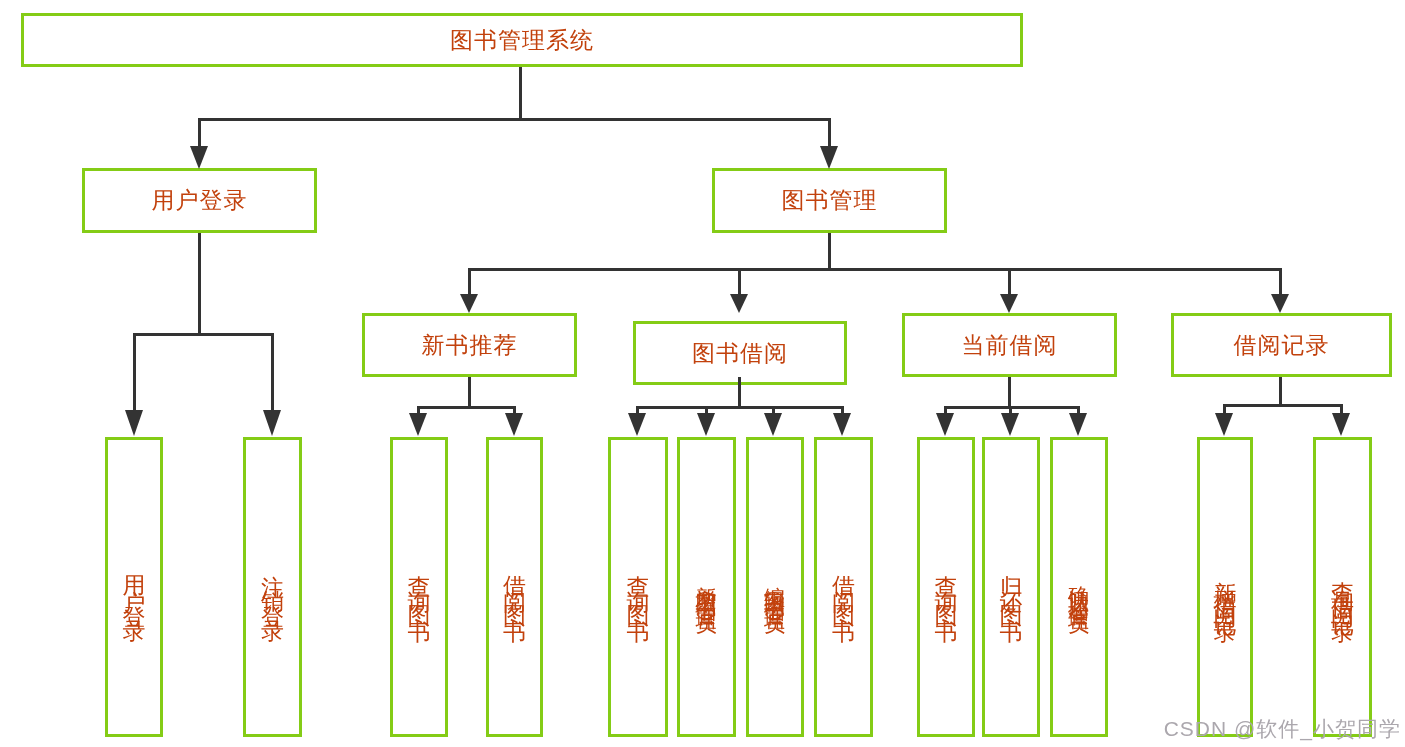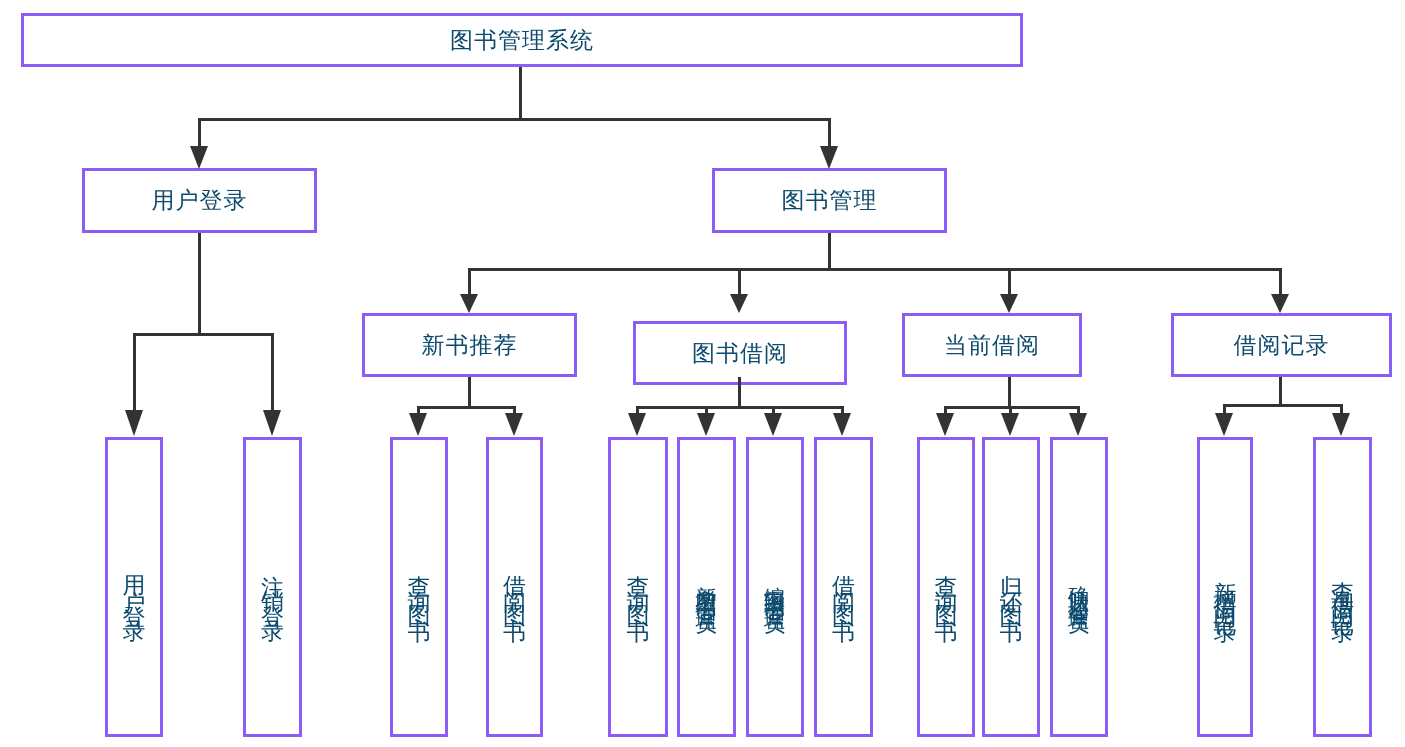--- a/index.html
+++ b/index.html
@@ -7,26 +7,26 @@
     position: relative;
     width: 1405px;
     height: 747px;
     background: #ffffff;
     overflow: hidden;
     font-family: "Liberation Sans", "DejaVu Sans", sans-serif;
   }
   .box {
     position: absolute;
     box-sizing: border-box;
-    border: 3px solid #8b5cf6;
+    border: 3px solid #84cc16;
     background: #ffffff;
     display: flex;
     align-items: center;
     justify-content: center;
-    color: #0c4a6e;
+    color: #c2410c;
   }
   .hbox { font-size: 23px; letter-spacing: 1px; white-space: nowrap; }
   .vbox {
     writing-mode: vertical-rl;
     text-orientation: mixed;
     font-size: 23px;
     line-height: 1;
     white-space: nowrap;
   }
   .sp-lg { letter-spacing: 15px; }
@@ -57,41 +57,42 @@
 
 <div id="stage">
 
   <div class="box hbox" style="left:21px; top:13px; width:1002px; height:54px;">图书管理系统</div>
 
   <div class="box hbox" style="left:82px; top:168px; width:235px; height:65px;">用户登录</div>
   <div class="box hbox" style="left:362px; top:313px; width:215px; height:64px;">新书推荐</div>
 
   <div class="box hbox" style="left:712px; top:168px; width:235px; height:65px;">图书管理</div>
   <div class="box hbox" style="left:633px; top:313px; width:214px; height:64px;margin-top:8px;">图书借阅</div>
-  <div class="box hbox" style="left:902px; top:313px; width:180px; height:64px;">当前借阅</div>
+  <div class="box hbox" style="left:902px; top:313px; width:215px; height:64px;">当前借阅</div>
   <div class="box hbox" style="left:1171px; top:313px; width:221px; height:64px;">借阅记录</div>
 
   <div class="box vbox sp-lg" style="left:105px; top:437px; width:58px; height:300px;">用户登录</div>
   <div class="box vbox sp-lg" style="left:243px; top:437px; width:59px; height:300px;">注销登录</div>
 
   <div class="box vbox sp-lg" style="left:390px; top:437px; width:58px; height:300px;">查询图书</div>
   <div class="box vbox sp-lg" style="left:486px; top:437px; width:57px; height:300px;">借阅图书</div>
 
   <div class="box vbox sp-lg" style="left:608px; top:437px; width:60px; height:300px;">查询图书</div>
   <div class="box vbox sp-sm" style="left:677px; top:437px; width:59px; height:300px;">新增图书（管理员）</div>
   <div class="box vbox sp-sm" style="left:746px; top:437px; width:58px; height:300px;">编辑图书（管理员）</div>
   <div class="box vbox sp-lg" style="left:814px; top:437px; width:59px; height:300px;">借阅图书</div>
 
   <div class="box vbox sp-lg" style="left:917px; top:437px; width:58px; height:300px;">查询图书</div>
   <div class="box vbox sp-lg" style="left:982px; top:437px; width:58px; height:300px;">归还图书</div>
   <div class="box vbox sp-sm" style="left:1050px; top:437px; width:58px; height:300px;">确认归还（管理员）</div>
 
   <div class="box vbox sp-md" style="left:1197px; top:437px; width:56px; height:300px;">新增借阅记录</div>
   <div class="box vbox sp-md" style="left:1313px; top:437px; width:59px; height:300px;">查询借阅记录</div>
 
+  <div class="watermark">CSDN @软件_小贺同学</div>
 
 <div class="vline" style="left: 519px; top: 67px; height: 53px;"></div>
     <div class="vline" style="left: 198px; top: 120px; height: 28px;"></div>
     <div class="vline" style="left: 828px; top: 120px; height: 28px;"></div>
     <div class="vline" style="left: 198px; top: 233px; height: 103px;"></div>
     <div class="vline" style="left: 133px; top: 335px; height: 76px;"></div>
     <div class="vline" style="left: 271px; top: 335px; height: 76px;"></div>
     <div class="vline" style="left: 828px; top: 233px; height: 38px;"></div>
     <div class="vline" style="left: 468px; top: 271px; height: 24px;"></div>
     <div class="vline" style="left: 738px; top: 271px; height: 24px;"></div>

